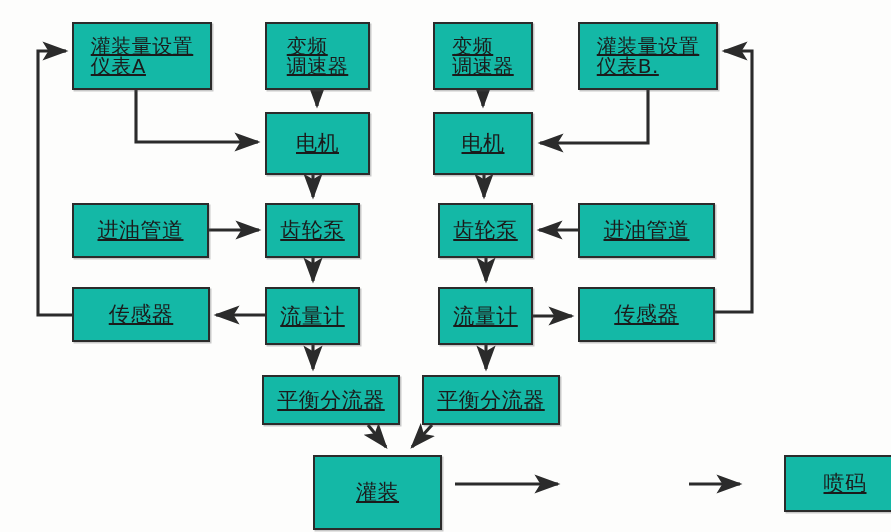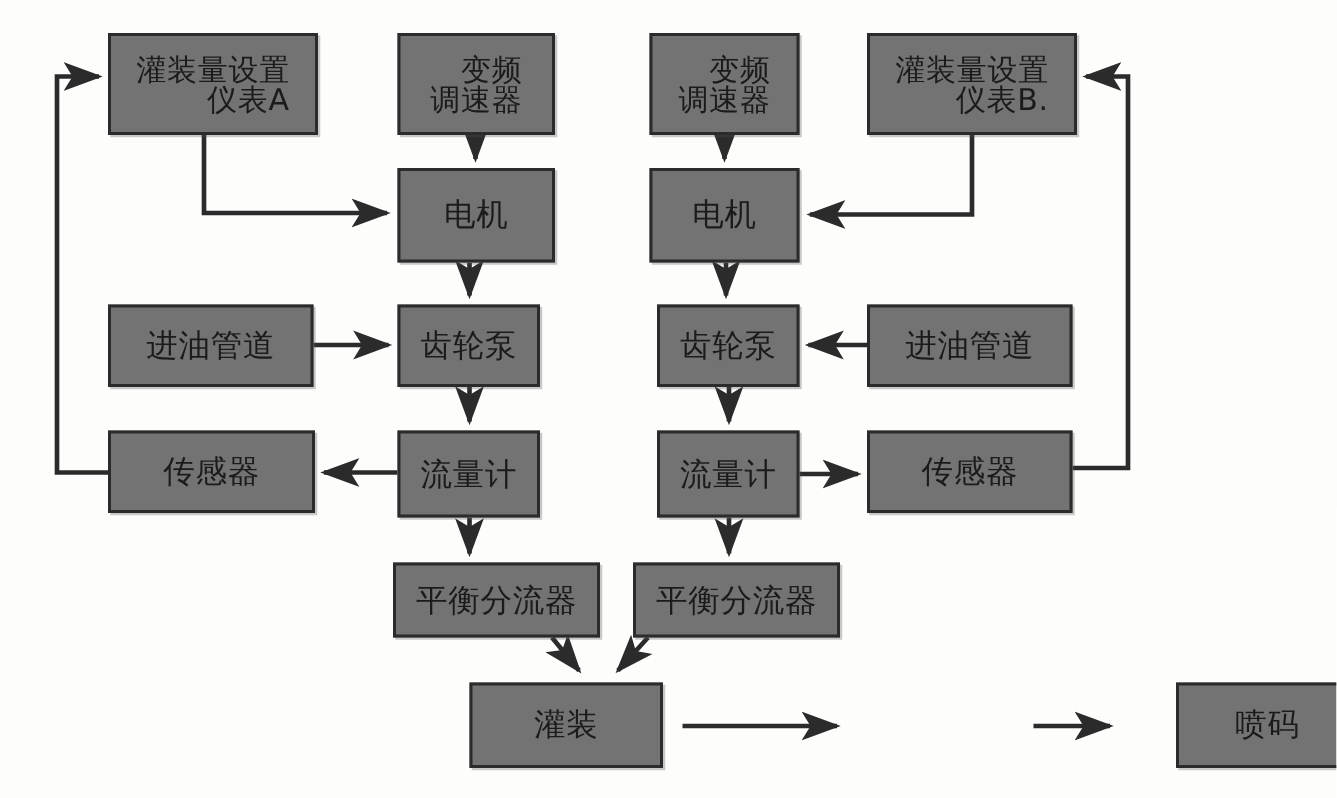--- a/index.html
+++ b/index.html
@@ -20,32 +20,33 @@
     position: absolute;
     left: 0;
     top: 0;
     width: 891px;
     height: 532px;
   }
   .node {
     position: absolute;
     box-sizing: border-box;
     border: 2.2px solid #2b2b2b;
-    background: #737373;
+    background: #14b8a6;
     display: flex;
     align-items: center;
     justify-content: center;
-    text-align: right;
+    text-align: left;
     color: #1b1b1b;
     font-size: 21px;
     line-height: 1.06;
     letter-spacing: 0.5px;
     font-family: "DejaVu Sans", "Liberation Sans", sans-serif;
     z-index: 2;
     box-shadow: 1.5px 1.5px 0 rgba(80,80,80,0.30);
+    text-decoration: underline;
   }
   .node .label {
     display: block;
     white-space: pre-line;
     padding: 0 3px;
   }
   .node.two-line { font-size: 20px; line-height: 1.02; }
 </style>
 </head>
 <body>
@@ -164,21 +165,21 @@
   </div>
 
   <div class="node" style="left:262px; top:375px; width:138px; height:50px;">
     <span class="label">平衡分流器</span>
   </div>
 
   <div class="node" style="left:422px; top:375px; width:138px; height:50px;">
     <span class="label">平衡分流器</span>
   </div>
 
-  <div class="node" style="left:313px; top:455px; width:129px; height:57px;">
+  <div class="node" style="left:313px; top:455px; width:129px; height:75px;">
     <span class="label">灌装</span>
   </div>
 
 
   <div class="node" style="left:748px; top:455px; width:122px; height:57px;margin-left:36px;">
     <span class="label">喷码</span>
   </div>
 
 </div>
 

